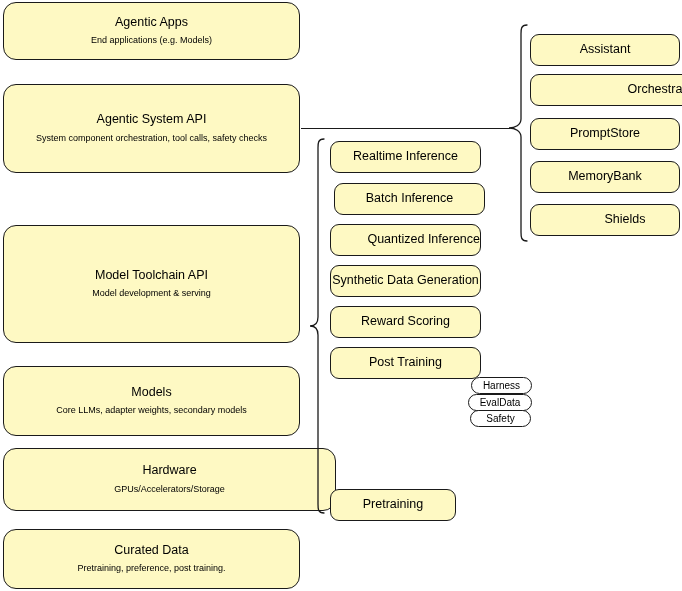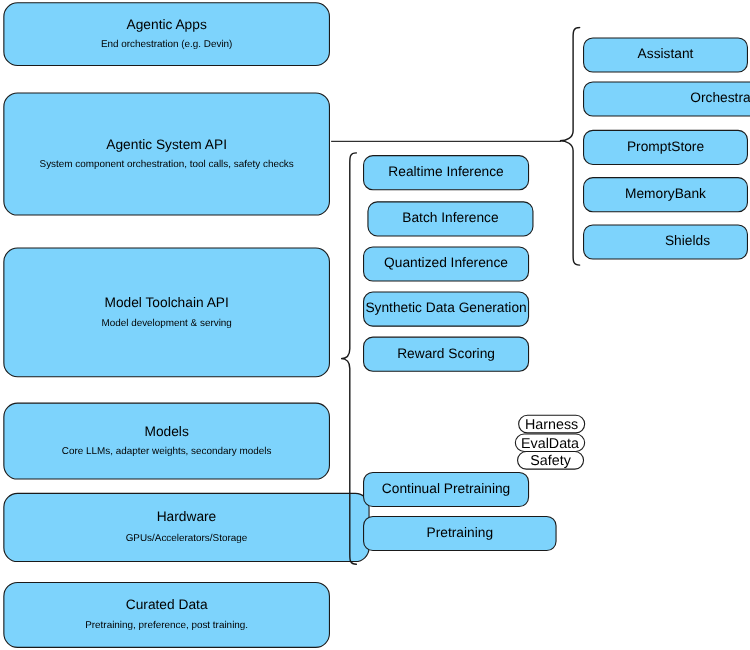--- a/index.html
+++ b/index.html
@@ -14,21 +14,21 @@
     height: 591px;
     background: #ffffff;
     font-family: "Liberation Sans", sans-serif;
     overflow: hidden;
   }
 
   
   .box {
     position: absolute;
     box-sizing: border-box;
-    background: #7dd3fc;
+    background: #fef9c3;
     border: 1.3px solid #1a1a1a;
     border-radius: 11px;
     display: flex;
     flex-direction: column;
     align-items: center;
     justify-content: center;
     text-align: center;
   }
   .box .title {
     color: #000000;
@@ -65,21 +65,21 @@
   .pill {
     position: absolute;
     box-sizing: border-box;
     background: #ffffff;
     border: 1.3px solid #1a1a1a;
     border-radius: 12px;
     height: 17px;
     display: flex;
     align-items: center;
     justify-content: center;
-    font-size: 13px;
+    font-size: 10px;
     color: #000000;
     z-index: 6;
   }
 
   
   .hline {
     position: absolute;
     height: 0;
     border-top: 1.3px solid #1a1a1a;
     z-index: 1;
@@ -92,24 +92,24 @@
   }
   .bracket svg { display: block; }
 </style>
 </head>
 <body>
 
 <div id="canvas">
 
   <div class="box layer-box" style="left:3px; top:2px; width:297px; height:58px;">
     <div class="title">Agentic Apps</div>
-    <div class="subtitle">End orchestration (e.g. Devin)</div>
+    <div class="subtitle">End applications (e.g. Models)</div>
   </div>
 
-  <div class="box layer-box" style="left:3px; top:84px; width:297px; height:112px;">
+  <div class="box layer-box" style="left:3px; top:84px; width:297px; height:89px;">
     <div class="title">Agentic System API</div>
     <div class="subtitle">System component orchestration, tool calls, safety checks</div>
   </div>
 
   <div class="box layer-box" style="left:3px; top:225px; width:297px; height:118px;">
     <div class="title">Model Toolchain API</div>
     <div class="subtitle">Model development &amp; serving</div>
   </div>
 
   <div class="box layer-box" style="left:3px; top:366px; width:297px; height:70px;">
@@ -134,33 +134,33 @@
       <path d="M19 1 C 13 1, 13 5, 13 10 L 13 179 C 13 185, 10 188, 5 188 C 10 188, 13 191, 13 197 L 13 366 C 13 371, 13 375, 19 375"></path>
     </svg>
   </div>
 
   <div class="box cap-box" style="left:330px; top:141px; width:151px;justify-content:center;">
     <div class="title">Realtime Inference</div>
   </div>
   <div class="box cap-box" style="left:334px; top:183px; width:151px;">
     <div class="title">Batch Inference</div>
   </div>
-  <div class="box cap-box" style="left:330px; top:224px; width:151px;">
+  <div class="box cap-box" style="left:330px; top:224px; width:151px;align-items:flex-end;">
     <div class="title">Quantized Inference</div>
   </div>
   <div class="box cap-box" style="left:330px; top:265px; width:151px;">
     <div class="title">Synthetic Data Generation</div>
   </div>
   <div class="box cap-box" style="left:330px; top:306px; width:151px;">
     <div class="title">Reward Scoring</div>
   </div>
-  <div class="box cap-box" style="left:330px; top:429px; width:151px;">
-    <div class="title">Continual Pretraining</div>
+  <div class="box cap-box" style="left:330px; top:347px; width:151px;">
+    <div class="title">Post Training</div>
   </div>
-  <div class="box cap-box" style="left:330px; top:469px; width:176px;">
+  <div class="box cap-box" style="left:330px; top:489px; width:126px;">
     <div class="title">Pretraining</div>
   </div>
 
   <div class="pill" style="left:471px; top:377px; width:61px;">
     <span>Harness</span>
   </div>
   <div class="pill" style="left:468px; top:394px; width:64px;">
     <span>EvalData</span>
   </div>
   <div class="pill" style="left:470px; top:410px; width:61px;">

